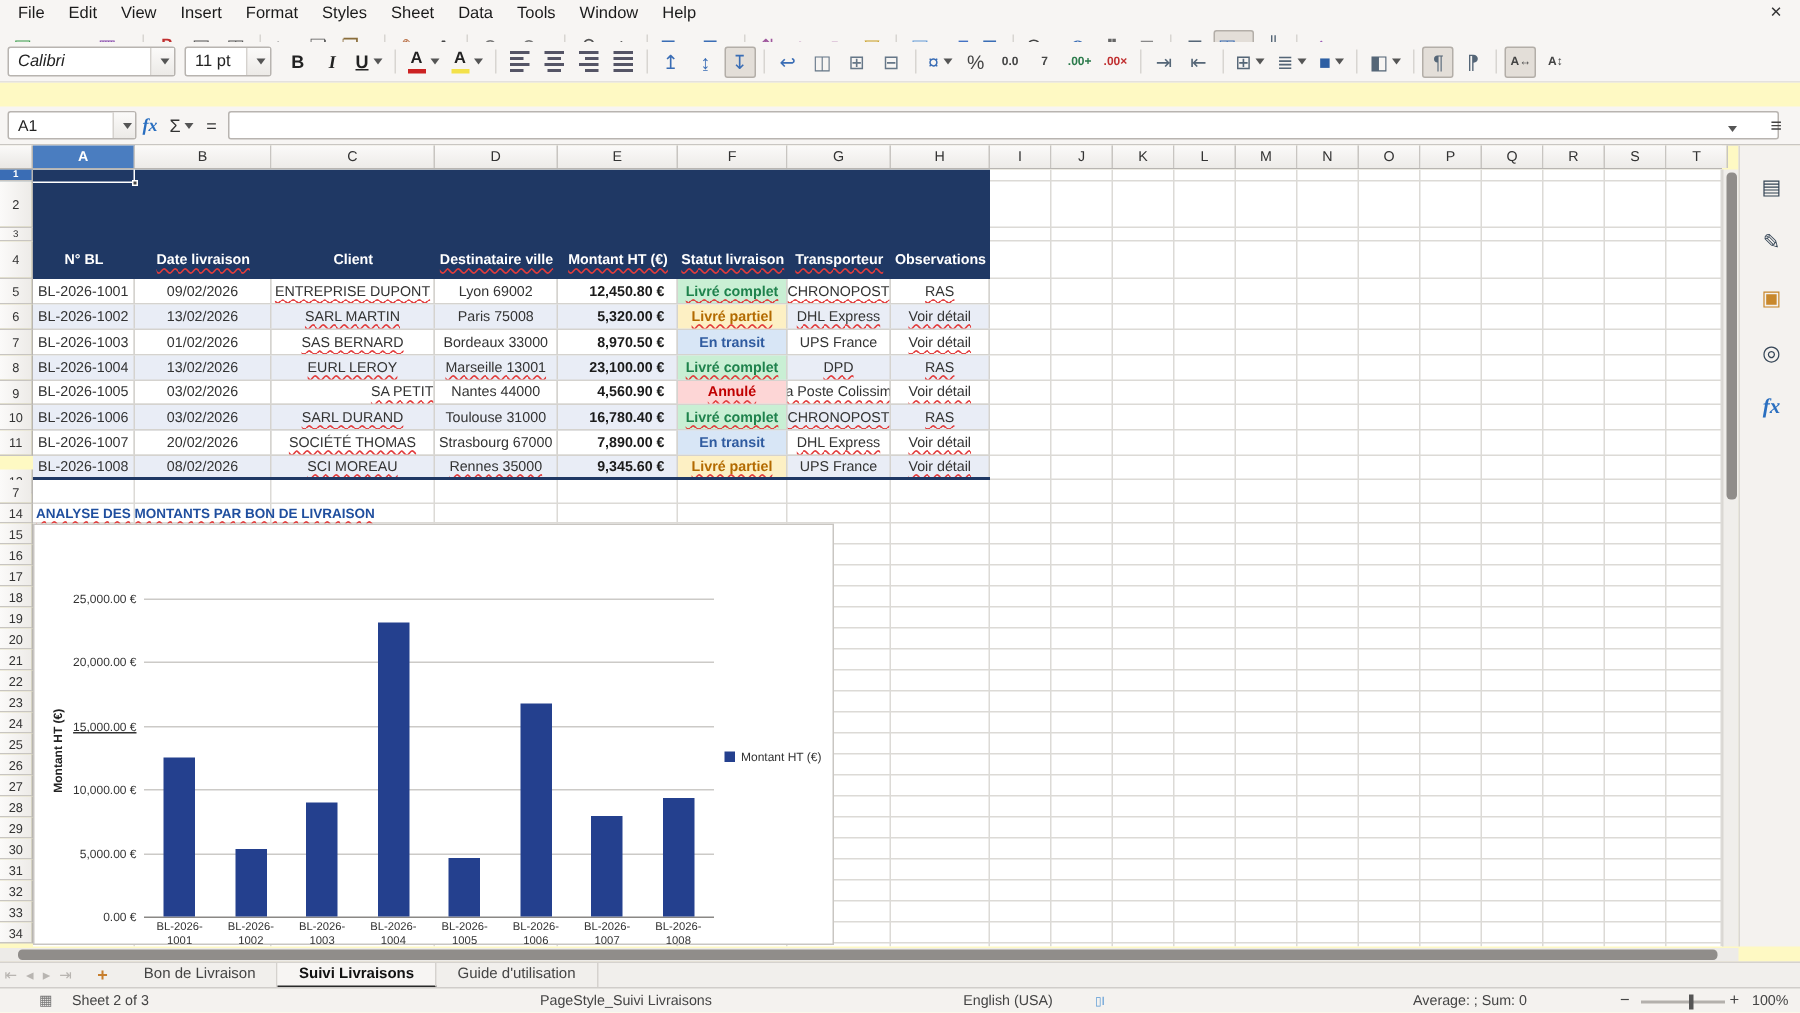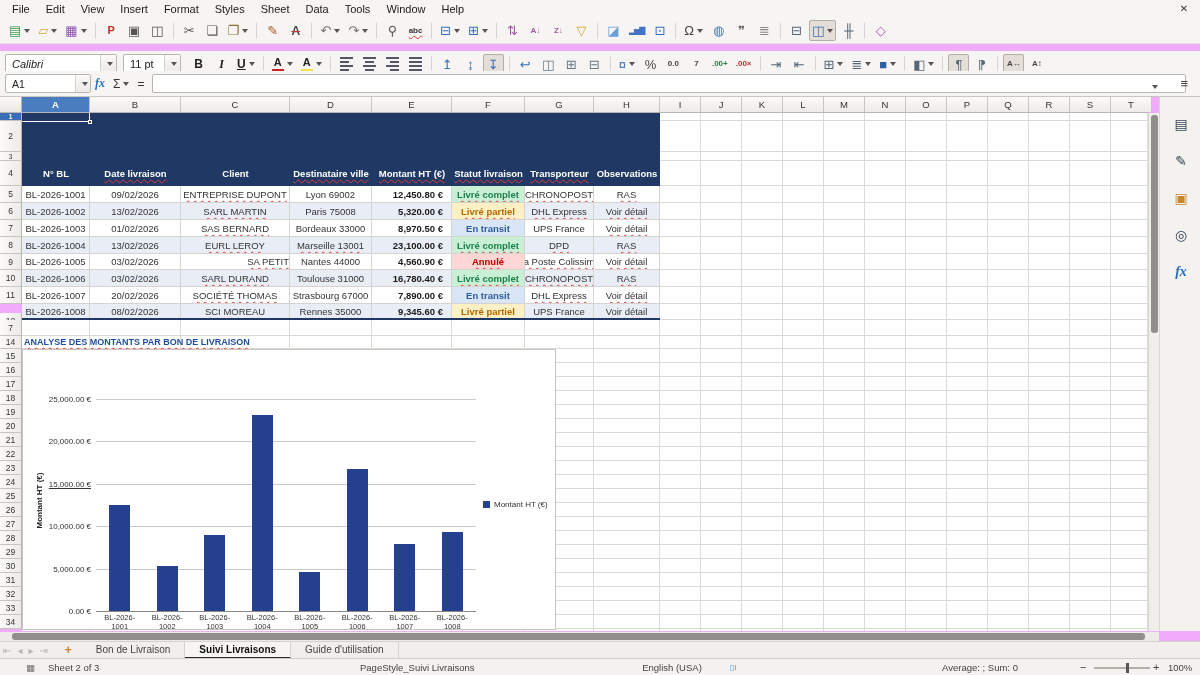--- a/index.html
+++ b/index.html
@@ -1,27 +1,27 @@
 <!DOCTYPE html>
 <html><head>
 <meta charset="utf-8">
 <style>
   *{margin:0;padding:0;box-sizing:border-box;}
   html,body{width:1200px;height:675px;overflow:hidden;}
   body{font-family:"Liberation Sans","DejaVu Sans",sans-serif;background:#f7f5f3;position:relative;font-size:11px;color:#222;}
-  #app{position:absolute;inset:0;width:1200px;height:675px;background:#f0abfc;overflow:hidden;}
+  #app{position:absolute;inset:0;width:1200px;height:675px;background:#fef9c3;overflow:hidden;}
 
   
   #menubar{position:absolute;left:0;top:0;width:1200px;height:18px;display:flex;align-items:center;padding-left:4px;background:#f7f5f3;}
   .menu-item{padding:0 8px;height:18px;line-height:18px;font-size:11px;color:#1a1a1a;cursor:default;}
   #win-close{position:absolute;right:8px;top:1px;width:16px;height:16px;line-height:16px;text-align:center;font-size:10px;color:#333;}
 
   .tbar{position:absolute;left:0;width:1200px;display:flex;align-items:center;padding-left:5px;background:#f7f5f3;border-bottom:1px solid #e4e1de;}
   #stdbar{top:18px;height:26px;}
-  #fmtbar{top:51px;height:27px;}
+  #fmtbar{top:28px;height:27px;}
   .tb-btn{height:21px;min-width:21px;display:inline-flex;align-items:center;justify-content:center;padding:0 2px;margin:0 1px;border:1px solid transparent;border-radius:2px;}
   .tb-btn.on{background:#e3ded8;border-color:#b3aea8;}
   .tb-glyph{font-size:13px;line-height:1;}
   .tb-sep{width:1px;height:16px;background:#d8d5d1;margin:0 4px;display:inline-block;}
   .tb-dd{width:0;height:0;border-left:3px solid transparent;border-right:3px solid transparent;border-top:4px solid #555;margin-left:3px;display:inline-block;}
   .g-small{font-size:8px;font-weight:700;}
   .g-chart{font-size:8px;letter-spacing:-1px;}
   .g-strike{text-decoration:line-through;text-decoration-color:#c33;font-size:12px;font-weight:700;}
   .g-bold{font-weight:800;font-size:12px;}
   .g-italic{font-style:italic;font-family:"Liberation Serif",serif;font-size:12px;font-weight:700;}

